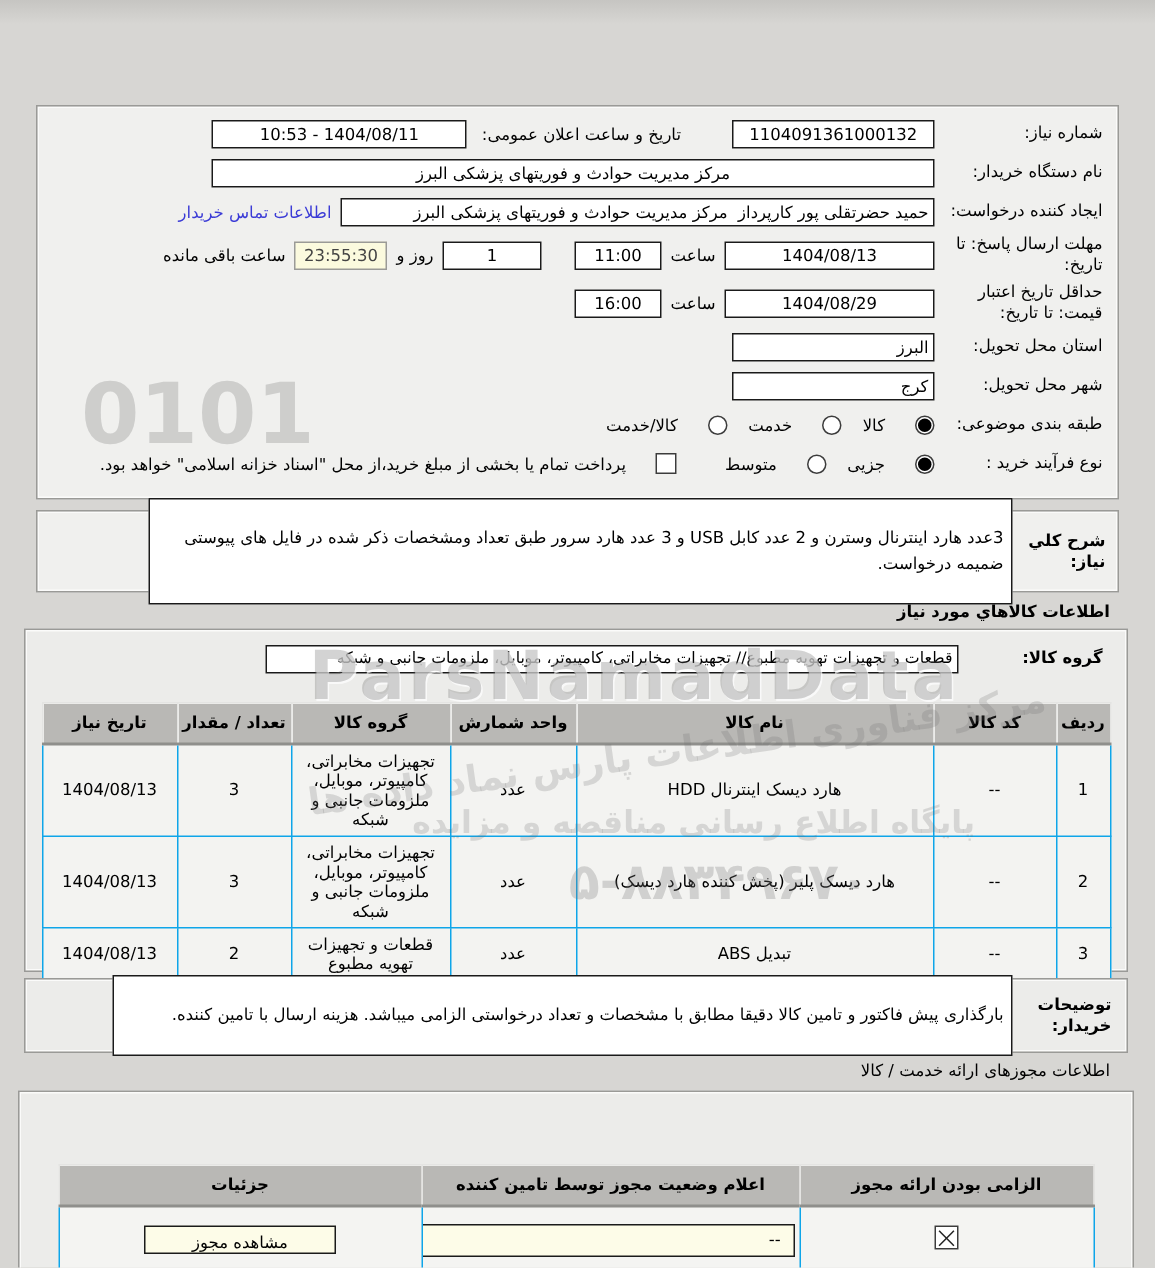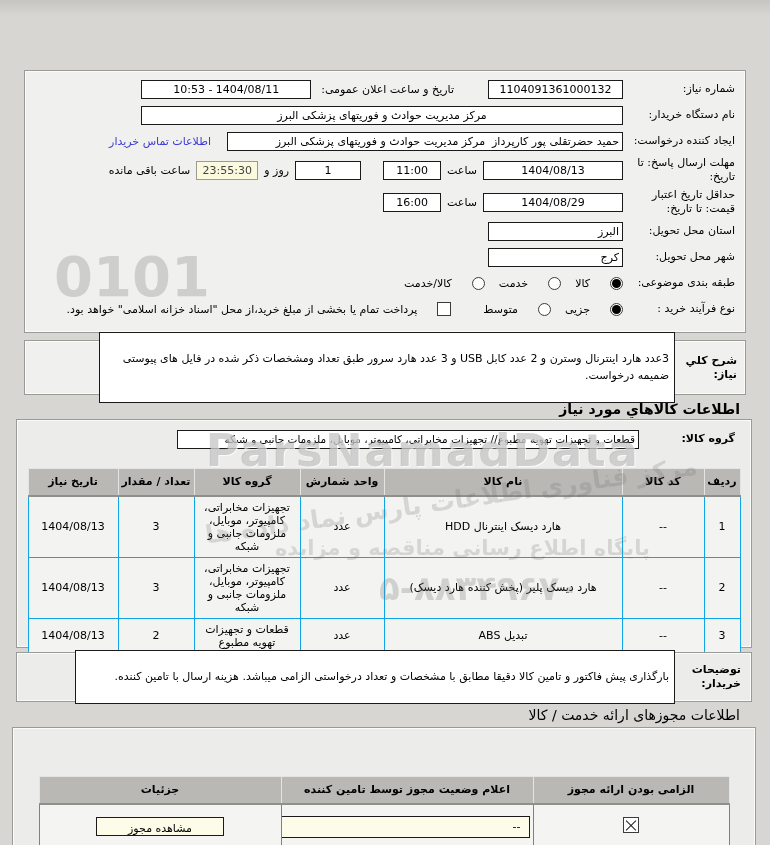--- a/index.html
+++ b/index.html
@@ -21,34 +21,34 @@
     background: #9d7a50; border: 1px solid #5e482c;
     display: flex; align-items: center; padding-right: 14px;
     color: #f8f0dd; font-size: 13px;
   }
 
   
   .panel {
     position: absolute; background: #f0f0ee;
     border: 1px solid #9a9a97; box-shadow: inset 0 0 0 1px #fbfbfa;
   }
-  .section-title { position: absolute; font-size: 14px; }
+  .section-title { position: absolute; font-size: 11px; }
   .bold { font-weight: bold; }
 
   
   .row { display: flex; align-items: center; min-height: 26px; padding: 0 6px; }
   .lbl { width: 112px; flex: 0 0 112px; line-height: 1.25; }
   .fld {
     height: 19px; background: #fff; border: 1px solid #1a1a1a;
     font-family: "DejaVu Sans", sans-serif; font-size: 11px;
     text-align: center; direction: rtl; padding: 0 3px;
   }
   .fld.ta-r { text-align: right; }
   .fld.yellow { background: #fbfade; border: 1px solid #9a9a97; color: #444; }
-  .link { color: #3b3bd6; cursor: pointer; margin-right: 16px; white-space: nowrap; }
+  .link { color: #3b3bd6; cursor: pointer; margin-right: 6px; white-space: nowrap; }
   .gap { display: inline-block; }
 
   
   .rad { width: 13px; height: 13px; border: 1px solid #3c3c3c; border-radius: 50%;
     background: #fff; display: inline-block; position: relative; flex: 0 0 13px; }
   .rad.checked::after { content: ""; position: absolute; inset: 1px; border-radius: 50%; background: #000; }
   .cbx { width: 14px; height: 14px; border: 1px solid #3c3c3c; background: #fff;
     display: inline-block; position: relative; flex: 0 0 14px; }
   .cbx.checked::before, .cbx.checked::after {
     content: ""; position: absolute; top: 50%; left: 0; right: 0; height: 1px; background: #222; }

